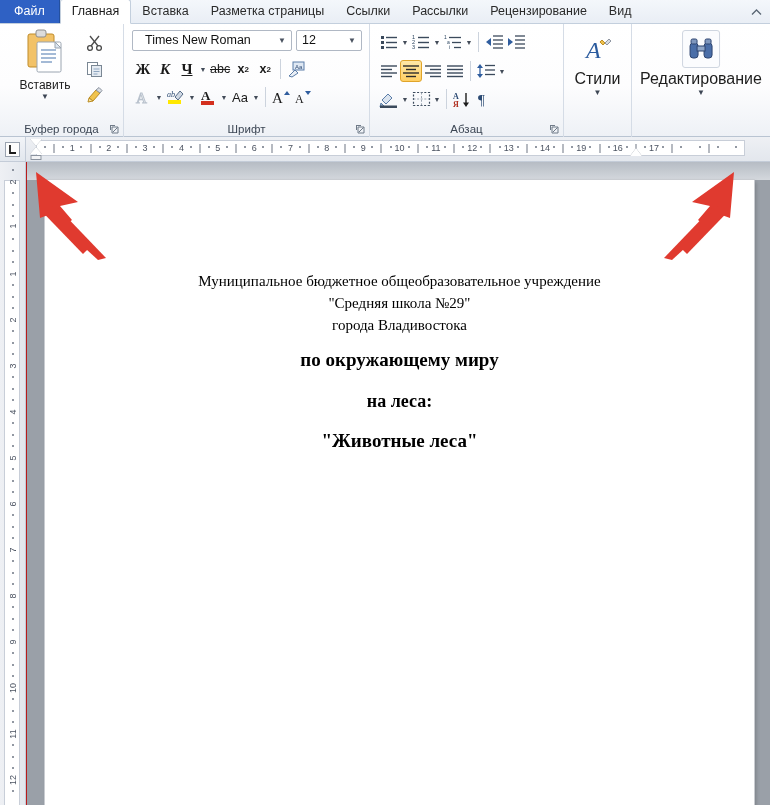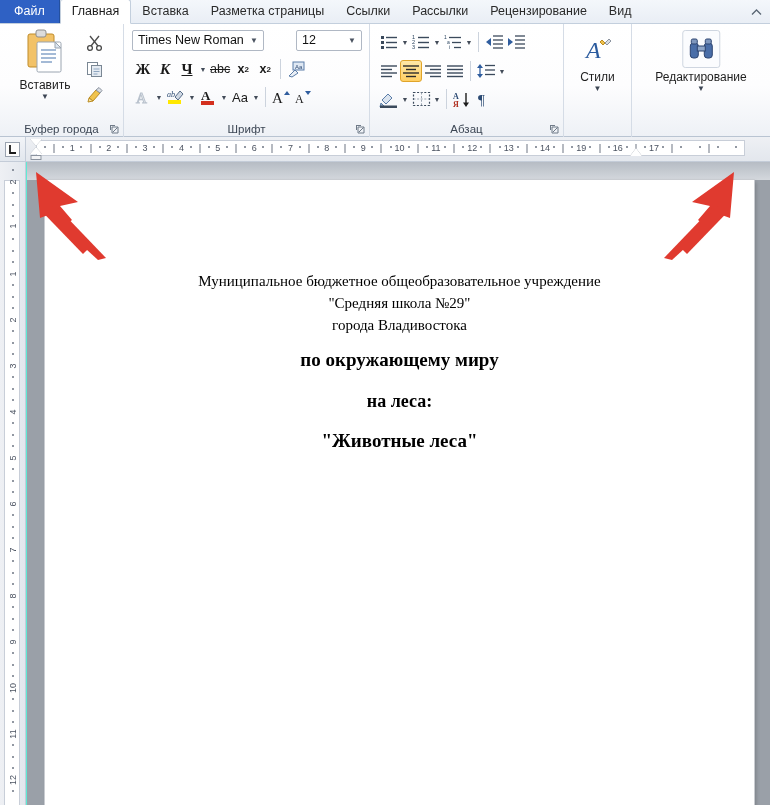--- a/index.html
+++ b/index.html
@@ -5,21 +5,21 @@
 <style>
   * { box-sizing: border-box; }
   html, body {
     margin: 0; padding: 0;
     width: 770px; height: 805px;
     overflow: hidden;
     background: #ffffff;
     font-family: "Liberation Sans", sans-serif;
     -webkit-font-smoothing: antialiased;
   }
-  #app { position: relative; width: 770px; height: 805px; background:#5eead4; }
+  #app { position: relative; width: 770px; height: 805px; background:#b91c1c; }
 
   
   .tabbar {
     position: absolute; left:0; top:0; width:770px; height:24px;
     background: linear-gradient(#f4f7fb, #e9eef5);
     border-bottom: 1px solid #c3cfdd;
     display: flex; align-items: flex-end;
   }
   .tab {
     height: 24px; line-height: 24px;
@@ -81,23 +81,23 @@
     border-radius:3px;
   }
   .paste-label { font-size: 12px; color:#202020; margin-top: 2px; }
   .mini-caret { font-size:8px; color:#3d4654; line-height:7px; margin-top:1px;}
   .cb-side { position:absolute; left: 80px; top: 6px; width:30px; }
   .cb-icon { width: 30px; height: 26px; display:flex; align-items:center; justify-content:center; }
 
   
   #grp-font { left:124px; width: 246px; }
   .fontname-box {
-    position:absolute; left: 8px; top: 6px; width: 132px; height: 21px;
+    position:absolute; left: 8px; top: 6px; width: 160px; height: 21px;
     background:#fff; border:1px solid #b0b8c4; border-radius:2px;
-    font-size: 12.5px; line-height: 19px; padding-left: 5px; color:#111;
+    font-size: 12.5px; line-height: 19px; padding-left: 12px; color:#111;
     display:flex; align-items:center; justify-content:space-between;
   }
   .fontsize-box {
     position:absolute; left: 172px; top: 6px; width: 66px; height: 21px;
     background:#fff; border:1px solid #b0b8c4; border-radius:2px;
     font-size: 12.5px; line-height: 19px; padding-left: 5px; color:#111;
     display:flex; align-items:center; justify-content:space-between;
   }
   .combo-caret { font-size: 8px; color:#4a5360; padding-right:5px; }
 
@@ -132,21 +132,21 @@
   #grp-styles { left:564px; width: 68px; }
   #grp-edit { left:632px; width: 138px; border-right:none; }
   .bigbtn {
     position:absolute; left:50%; transform:translateX(-50%);
     top: 6px; display:flex; flex-direction:column; align-items:center;
   }
   .bigbtn .glyphbox {
     width: 38px; height: 38px; display:flex; align-items:center; justify-content:center;
     border:1px solid transparent; border-radius:3px;
   }
-  .bigbtn .blabel { font-size: 12px; color:#1e1e1e; margin-top:2px; white-space:nowrap;}
+  .bigbtn .blabel { font-size: 16px; color:#1e1e1e; margin-top:2px; white-space:nowrap;}
 
   
   .corner-btn {
     position:absolute; left:0; top:137px; width: 26px; height: 25px;
     background: linear-gradient(#f2f4f8,#e2e7ee);
     border-right:1px solid #c4ccd8; border-bottom:1px solid #c4ccd8;
     display:flex; align-items:center; justify-content:center;
   }
   .tabsel {
     width:15px;height:15px;border:1px solid #9aa3b0;background:#fdfdfd;

